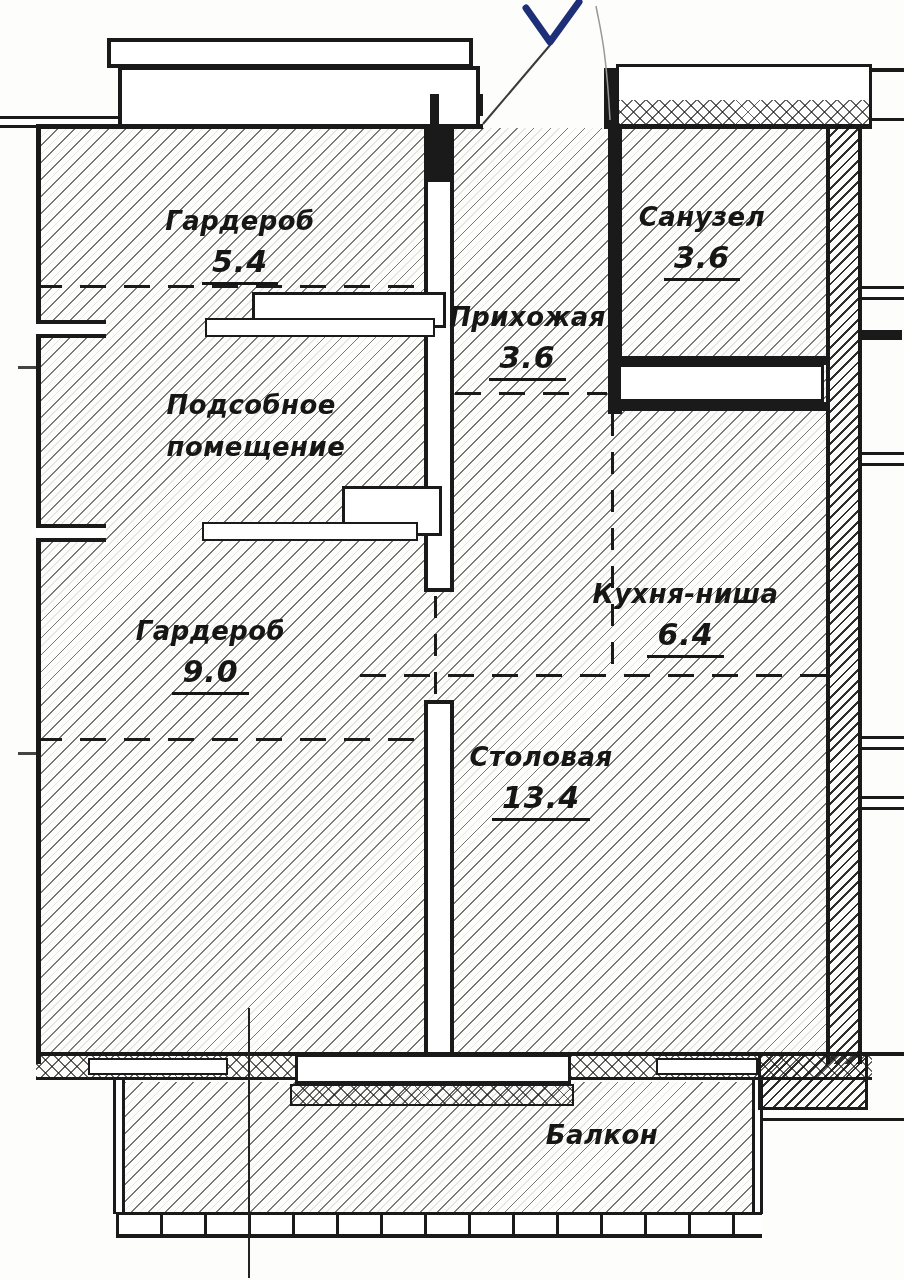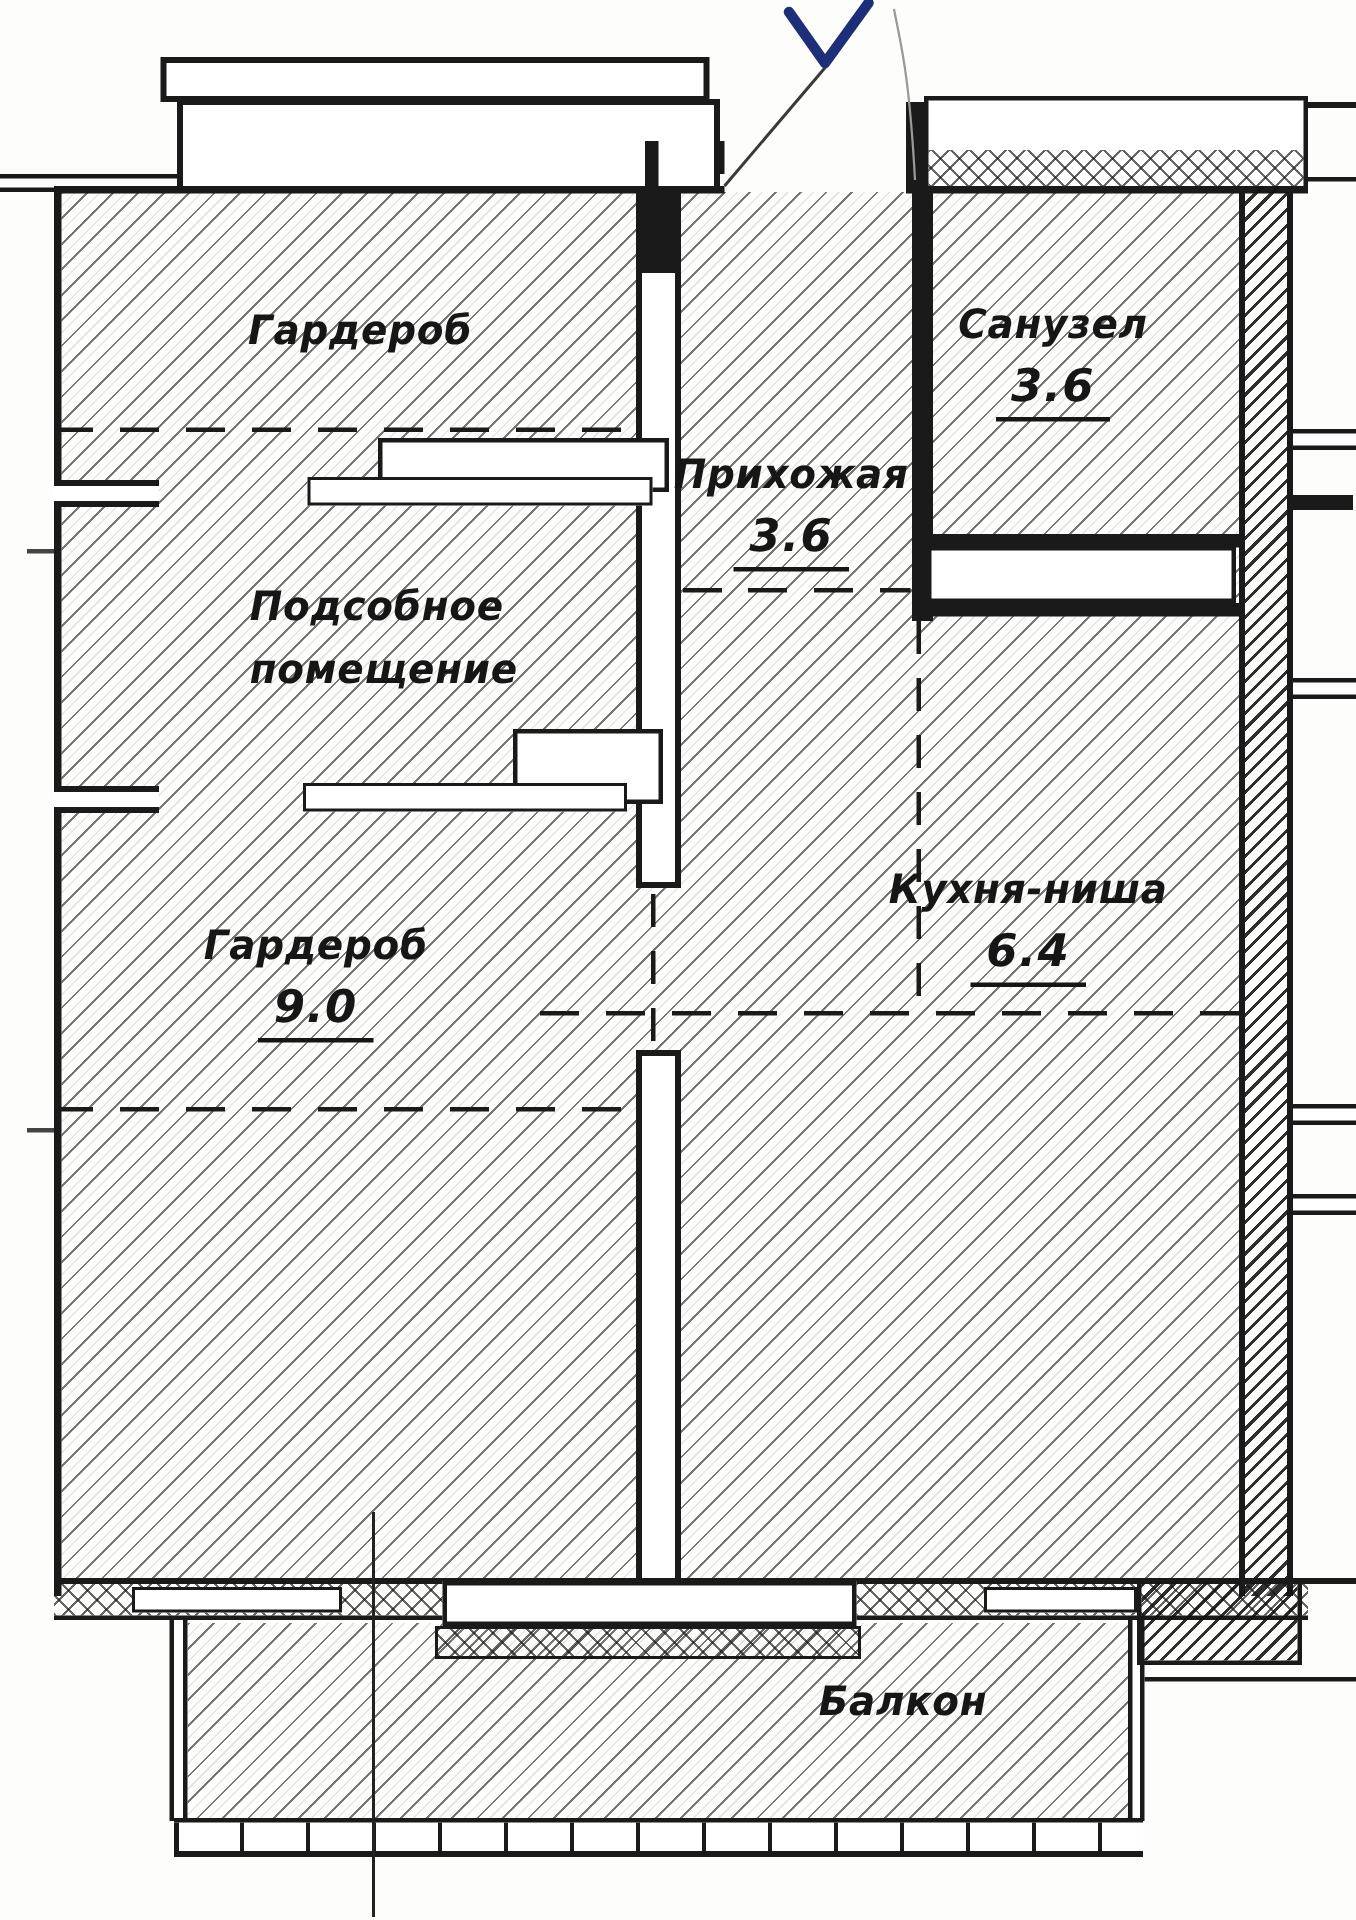--- a/index.html
+++ b/index.html
@@ -109,40 +109,45 @@
   <div class="abs hatch-wall z22" style="left:758px;top:1052px;width:110px;height:58px;border:3px solid var(--ink)"></div>
   <div class="solid z20" style="left:868px;top:1052px;width:36px;height:4px"></div>
   <div class="solid z20" style="left:758px;top:1118px;width:146px;height:3px"></div>
   <div class="abs z20" style="left:113px;top:1080px;width:12px;height:134px;background:#fff;border-left:3px solid var(--ink);border-right:3px solid var(--ink)"></div>
   <div class="abs z20" style="left:752px;top:1080px;width:11px;height:134px;background:#fff;border-left:3px solid var(--ink);border-right:3px solid var(--ink)"></div>
   <div class="abs z20" style="left:116px;top:1212px;width:646px;height:26px;border-top:3px solid var(--ink);border-bottom:4px solid var(--ink);background:#fff repeating-linear-gradient(90deg,var(--ink) 0 3px,transparent 3px 44px)"></div>
   <div class="solid z20" style="left:248px;top:1008px;width:2px;height:270px;background:#222"></div>
 
   <div class="room-label" style="left:140px;top:200px;width:200px">
     <div class="room-name">Гардероб</div>
+    <div class="room-area-wrap"><span class="room-area">5.4</span></div>
   </div>
   <div class="room-label" style="left:612px;top:196px;width:180px">
     <div class="room-name">Санузел</div>
     <div class="room-area-wrap"><span class="room-area">3.6</span></div>
   </div>
   <div class="room-label" style="left:440px;top:296px;width:175px">
     <div class="room-name">Прихожая</div>
     <div class="room-area-wrap"><span class="room-area">3.6</span></div>
   </div>
   <div class="room-label" style="left:163px;top:384px;width:176px">
     <div class="room-name">Подсобное помещение</div>
   </div>
   <div class="room-label" style="left:588px;top:573px;width:195px">
     <div class="room-name">Кухня-ниша</div>
     <div class="room-area-wrap"><span class="room-area">6.4</span></div>
   </div>
   <div class="room-label" style="left:113px;top:610px;width:195px">
     <div class="room-name">Гардероб</div>
     <div class="room-area-wrap"><span class="room-area">9.0</span></div>
   </div>
+  <div class="room-label" style="left:450px;top:736px;width:182px">
+    <div class="room-name">Столовая</div>
+    <div class="room-area-wrap"><span class="room-area">13.4</span></div>
+  </div>
   <div class="room-label" style="left:512px;top:1114px;width:180px">
     <div class="room-name">Балкон</div>
   </div>
 
   <svg class="abs z40" style="left:0;top:0;pointer-events:none" width="904" height="1280" viewBox="0 0 904 1280">
     <line x1="483" y1="124" x2="551" y2="44" stroke="#3a3a3a" stroke-width="2"></line>
     <path d="M596,6 C600,28 606,46 610,120" fill="none" stroke="#999" stroke-width="1.5"></path>
     <polyline points="526,8 550,42 579,2" fill="none" stroke-width="7" stroke-linecap="round" stroke-linejoin="round" stroke="#1d2f78"></polyline>
   </svg>
 

